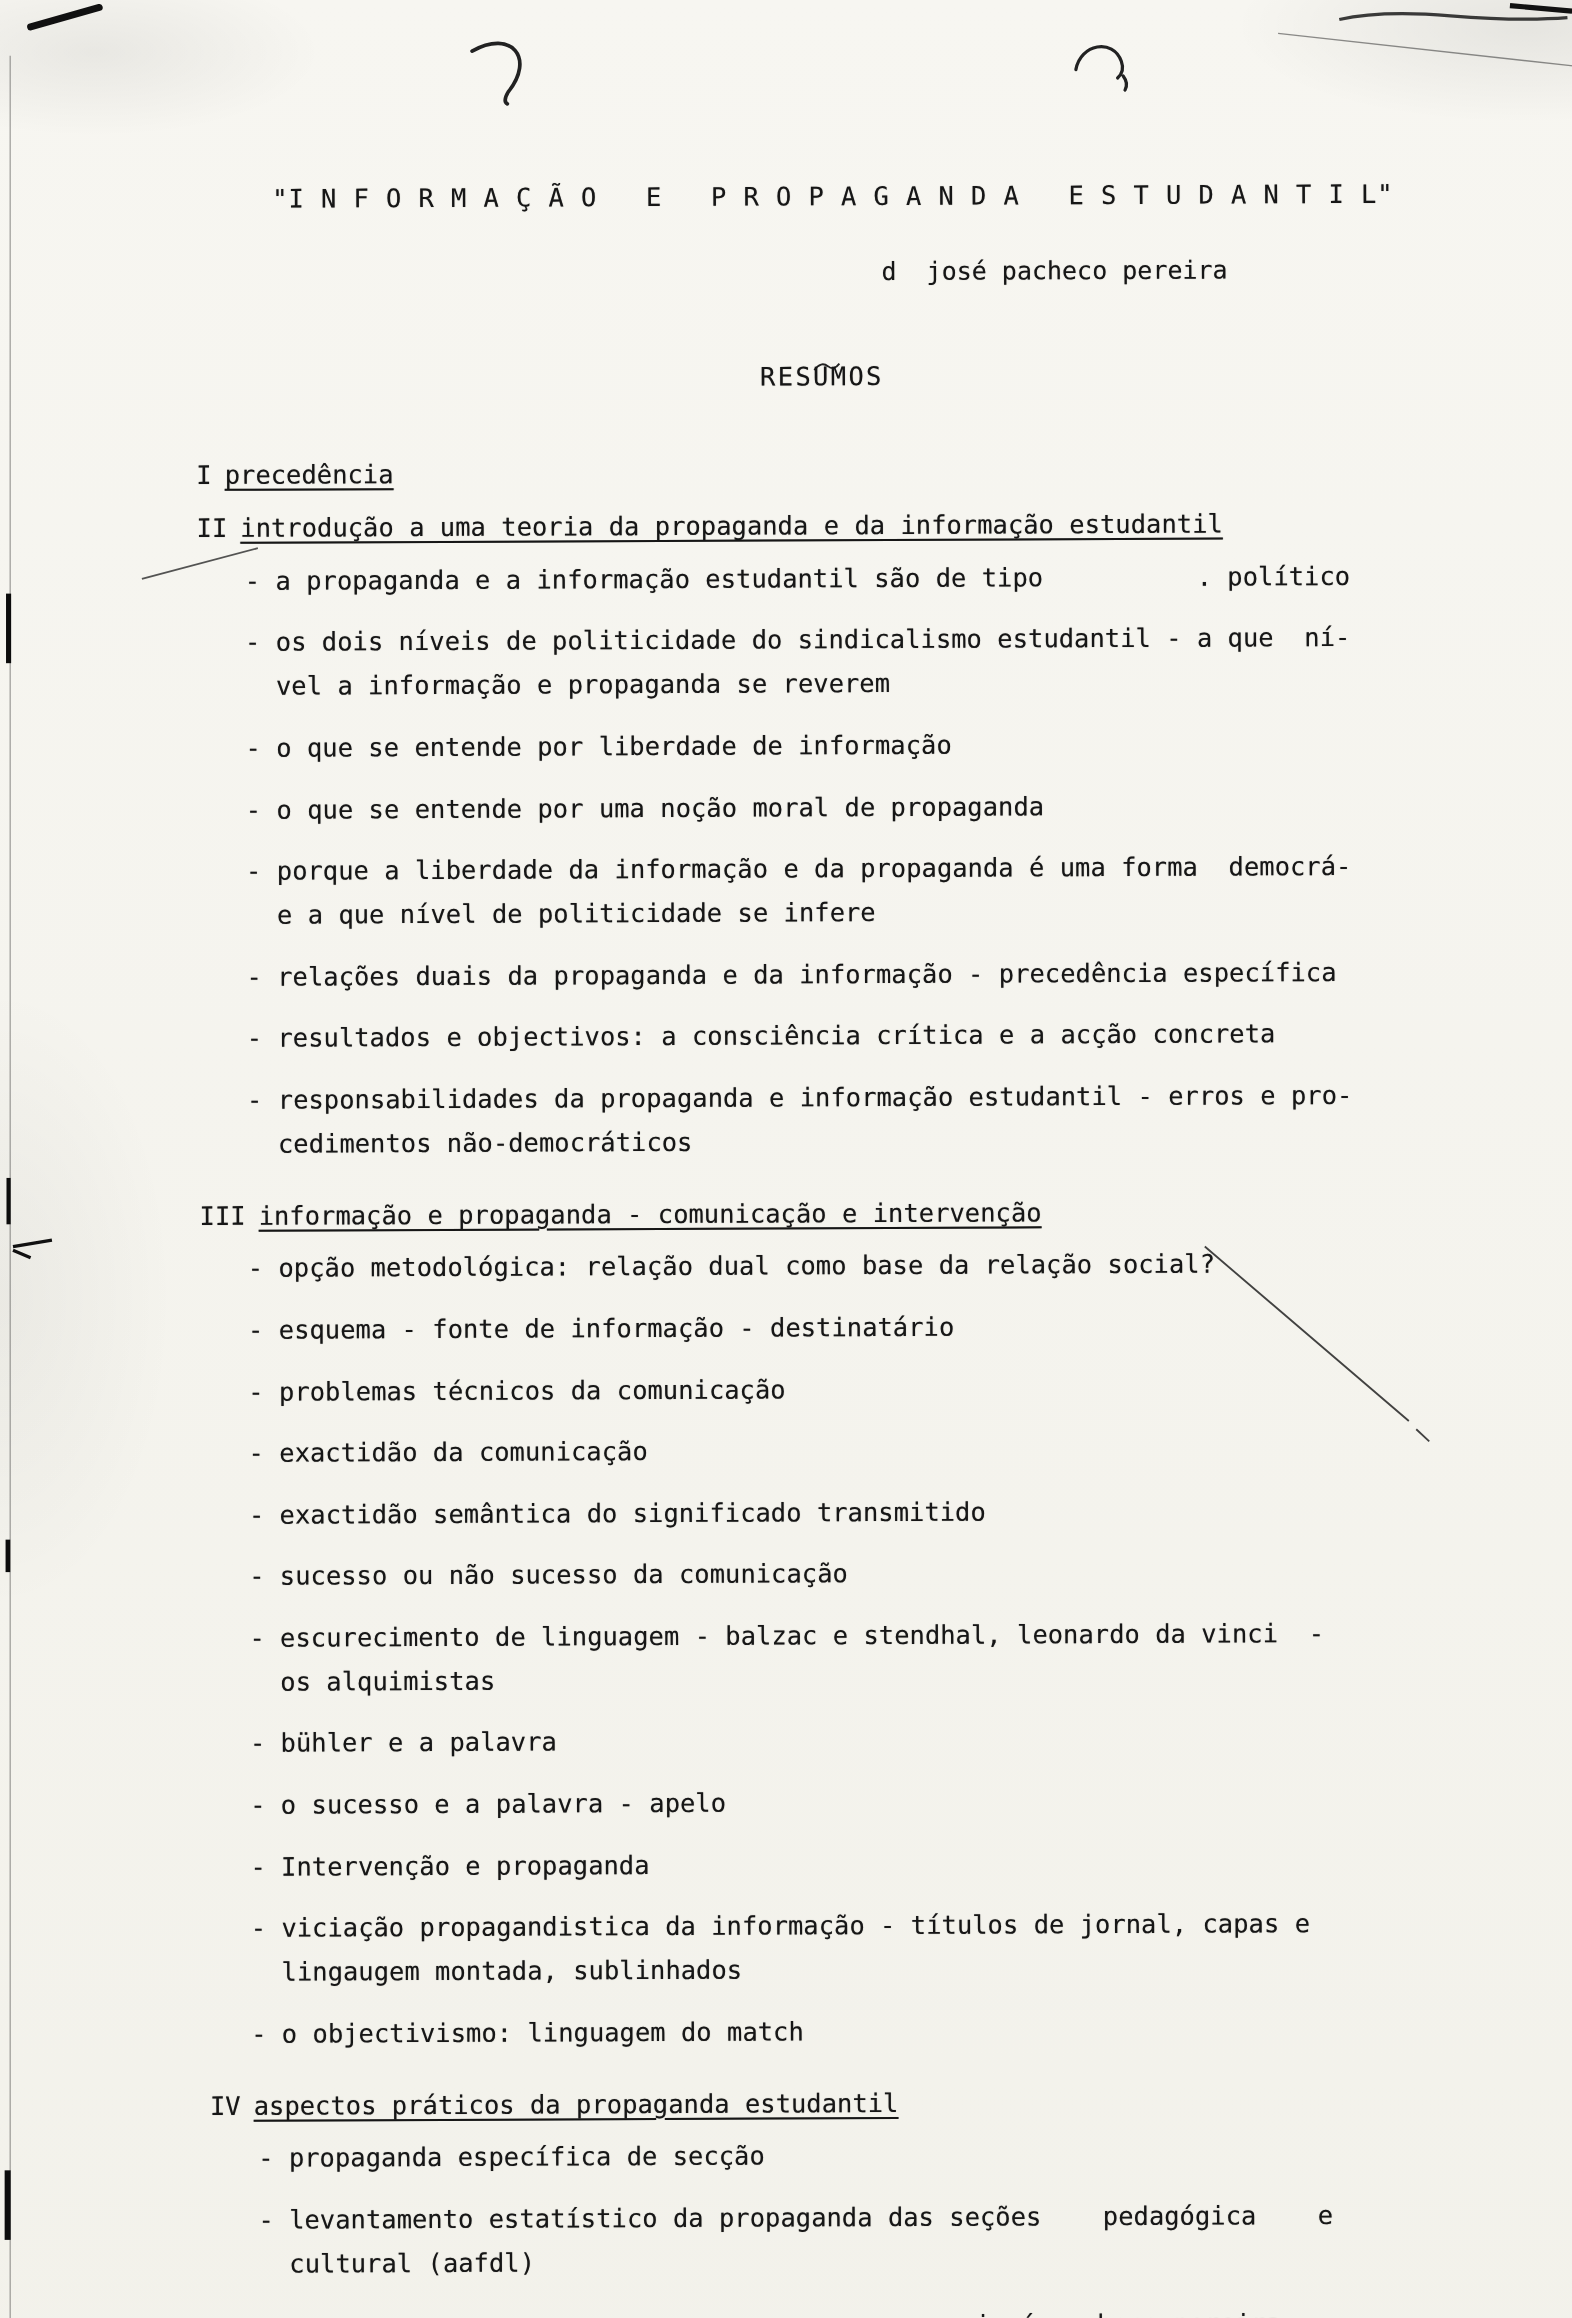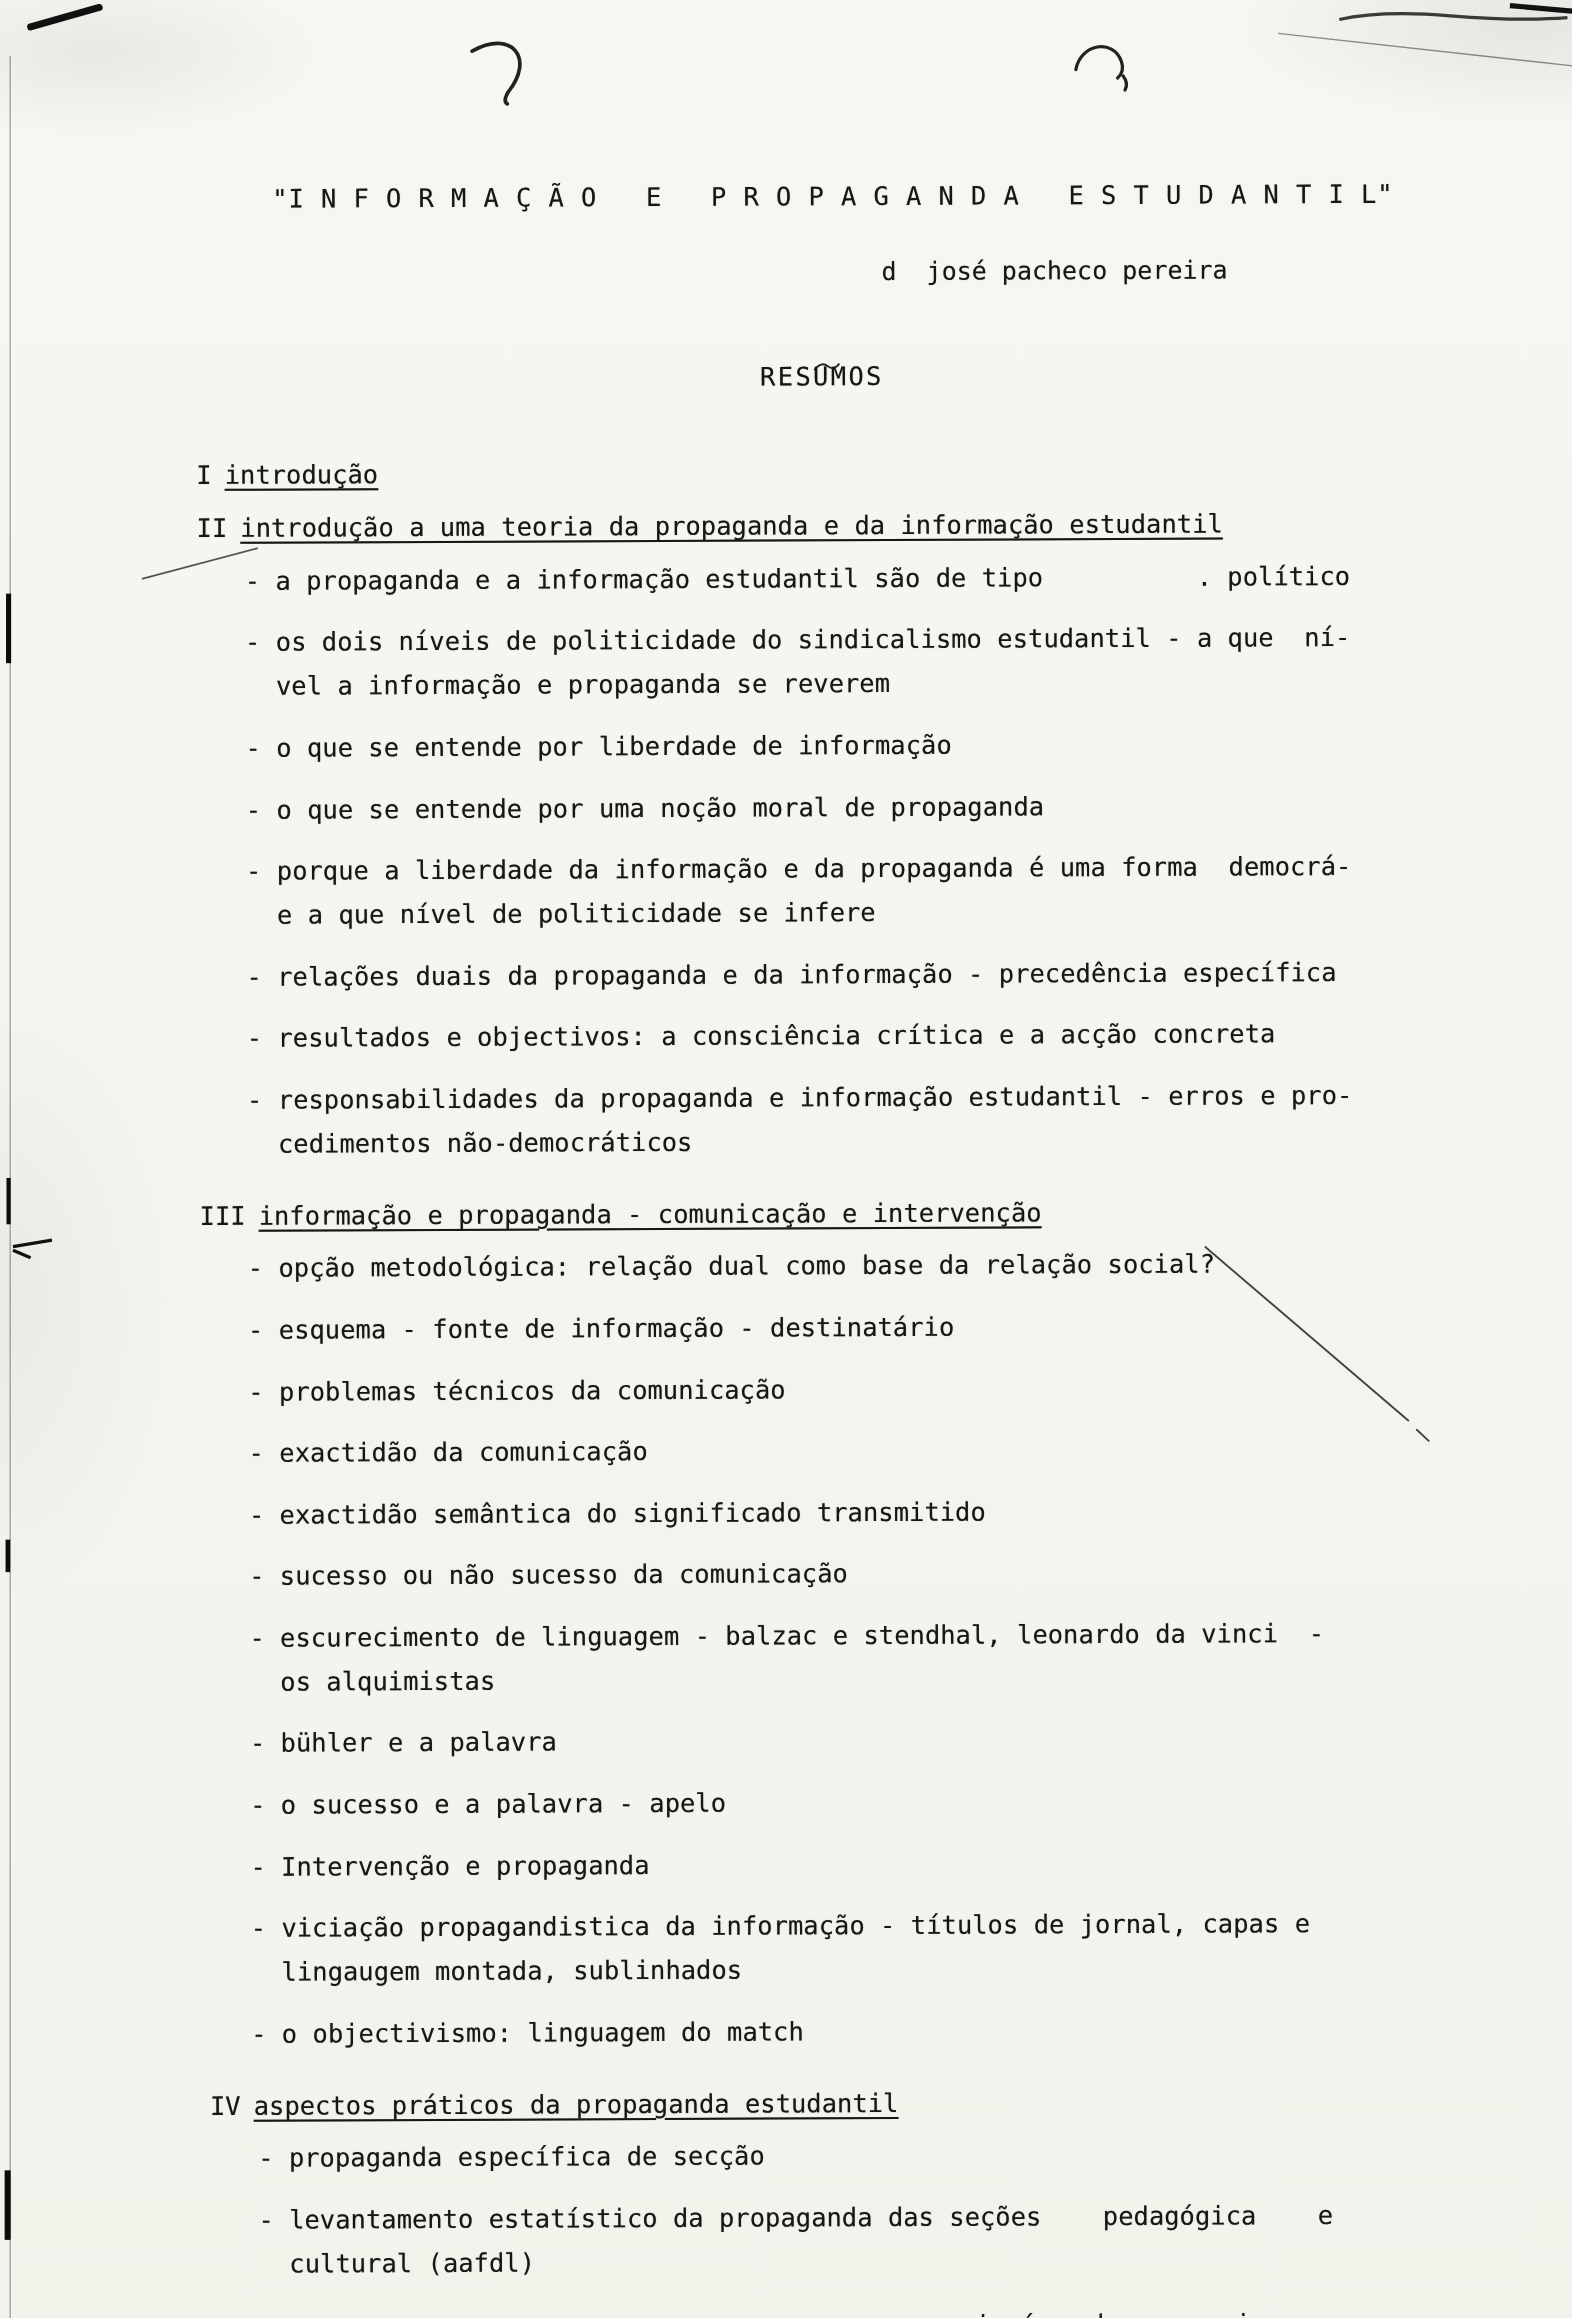--- a/index.html
+++ b/index.html
@@ -115,21 +115,21 @@
 
   <div class="doc-title">"I N F O R M A Ç Ã O   E   P R O P A G A N D A   E S T U D A N T I L"</div>
 
   <div class="byline">d  josé pacheco pereira</div>
 
   <div class="resumos">RESUMOS</div>
 
   <div class="outline">
 
     <div class="section first">
-      <div class="section-heading"><span class="numeral">I</span><span class="underlined">introdução</span></div>
+      <div class="section-heading"><span class="numeral">I</span><span class="underlined">precedência</span></div>
     </div>
 
     <div class="section" style="margin-top:0;">
       <div class="section-heading"><span class="numeral">II</span><span class="underlined">introdução a uma teoria da propaganda e da informação estudantil</span></div>
       <div class="items">
         <div class="bullet">- a propaganda e a informação estudantil são de tipo          . político</div>
         <div class="bullet">- os dois níveis de politicidade do sindicalismo estudantil - a que  ní-
   vel a informação e propaganda se reverem</div>
         <div class="bullet">- o que se entende por liberdade de informação</div>
         <div class="bullet">- o que se entende por uma noção moral de propaganda</div>

